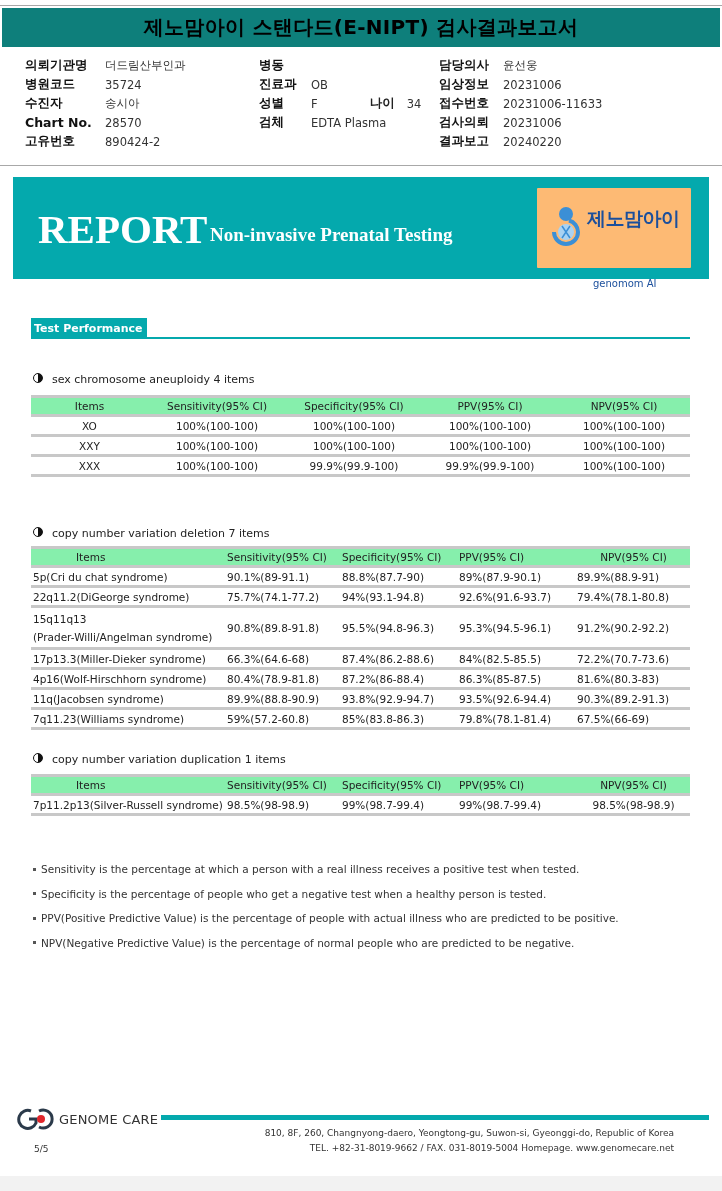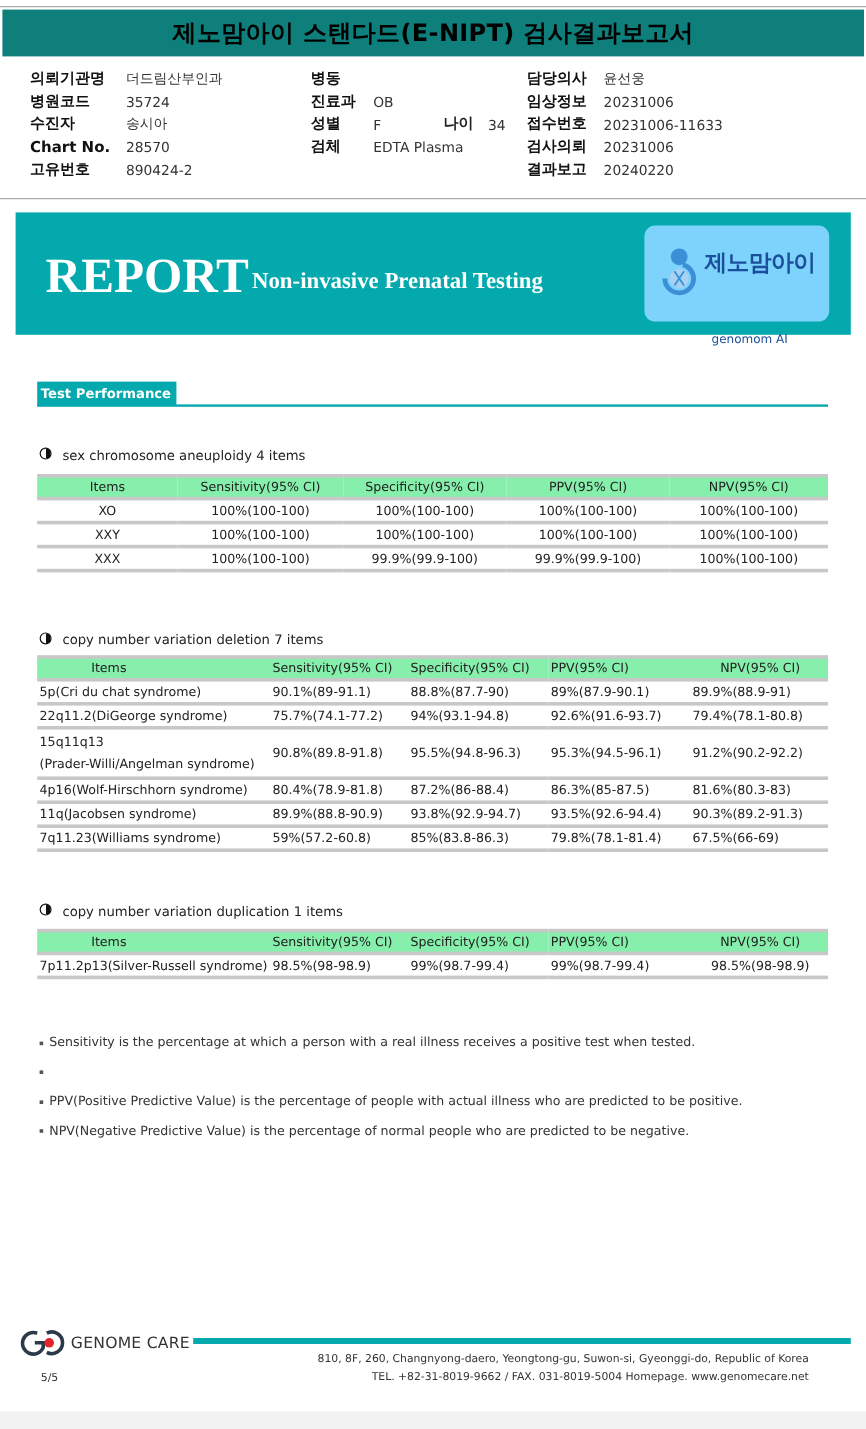--- a/index.html
+++ b/index.html
@@ -19,21 +19,21 @@
   .col3 { left: 439px; } .col3 .lbl { width: 64px; display: inline-block; }
   .age-lbl { margin-left: 52px; font-weight: bold; font-size: 12.5px; margin-right: 12px; }
 
   .info-rule { position: absolute; left: 0; top: 165px; width: 722px; height: 1px; background: #a8a8a8; }
 
   .banner { position: absolute; left: 13px; top: 177px; width: 696px; height: 102px; background: #04a9ad; }
   .banner .report { position: absolute; left: 25px; top: 28px; font-family: "Liberation Serif", serif;
     font-weight: bold; font-size: 41px; color: #fff; }
   .banner .subtitle { position: absolute; left: 197px; top: 47px; font-family: "Liberation Serif", serif;
     font-weight: bold; font-size: 19px; color: #fff; }
-  .logo-box { position: absolute; left: 524px; top: 11px; width: 154px; height: 80px; background: #7dd3fc; border-radius: 9px; }
+  .logo-box { position: absolute; left: 524px; top: 11px; width: 154px; height: 80px; background: #fdba74; border-radius: 1px; }
   .logo-box .kr { position: absolute; left: 50px; top: 18px; font-size: 19px; font-weight: bold; color: #1b4f9c; letter-spacing: -0.5px; }
   .logo-box .en { position: absolute; left: 56px; top: 45px; font-size: 10px; color: #1b4f9c; margin-top: 45px; }
   .logo-mark { position: absolute; left: 12px; top: 18px; width: 34px; height: 44px; }
 
   .section-head { position: absolute; left: 31px; top: 318px; width: 659px; height: 21px; }
   .section-head .tab { position: absolute; left: 0; top: 0; width: 116px; height: 20px; background: #04a9ad;
     color: #fff; font-weight: bold; font-size: 11px; padding-left: 3px; display: flex; align-items: center; }
   .section-head .line { position: absolute; left: 0; top: 19px; width: 659px; height: 2px; background: #04a9ad; }
 
   .caption { position: absolute; left: 33px; font-size: 11px; color: #222; display: flex; }
@@ -239,20 +239,27 @@
         <td style="text-align:left;padding-left:2px">79.4%(78.1-80.8)</td>
       </tr>
     <tr>
         <td class="tall"><span>15q11q13</span><br><span>(Prader-Willi/Angelman syndrome)</span></td>
         <td>90.8%(89.8-91.8)</td>
         <td>95.5%(94.8-96.3)</td>
         <td>95.3%(94.5-96.1)</td>
         <td style="text-align:left;padding-left:2px">91.2%(90.2-92.2)</td>
       </tr>
     <tr>
+        <td>17p13.3(Miller-Dieker syndrome)</td>
+        <td>66.3%(64.6-68)</td>
+        <td>87.4%(86.2-88.6)</td>
+        <td>84%(82.5-85.5)</td>
+        <td style="text-align:left;padding-left:2px">72.2%(70.7-73.6)</td>
+      </tr>
+    <tr>
         <td>4p16(Wolf-Hirschhorn syndrome)</td>
         <td>80.4%(78.9-81.8)</td>
         <td>87.2%(86-88.4)</td>
         <td>86.3%(85-87.5)</td>
         <td style="text-align:left;padding-left:2px">81.6%(80.3-83)</td>
       </tr>
     <tr>
         <td>11q(Jacobsen syndrome)</td>
         <td>89.9%(88.8-90.9)</td>
         <td>93.8%(92.9-94.7)</td>
@@ -301,20 +308,21 @@
   </tbody>
 </table>
 
 <div class="notes">
   <div>
       <span class="bullet"></span>
       <span>Sensitivity is the percentage at which a person with a real illness receives a positive test when tested.</span>
     </div>
   <div>
       <span class="bullet"></span>
+      <span>Specificity is the percentage of people who get a negative test when a healthy person is tested.</span>
     </div>
   <div>
       <span class="bullet"></span>
       <span>PPV(Positive Predictive Value) is the percentage of people with actual illness who are predicted to be positive.</span>
     </div>
   <div>
       <span class="bullet"></span>
       <span>NPV(Negative Predictive Value) is the percentage of normal people who are predicted to be negative.</span>
     </div>
 </div>

